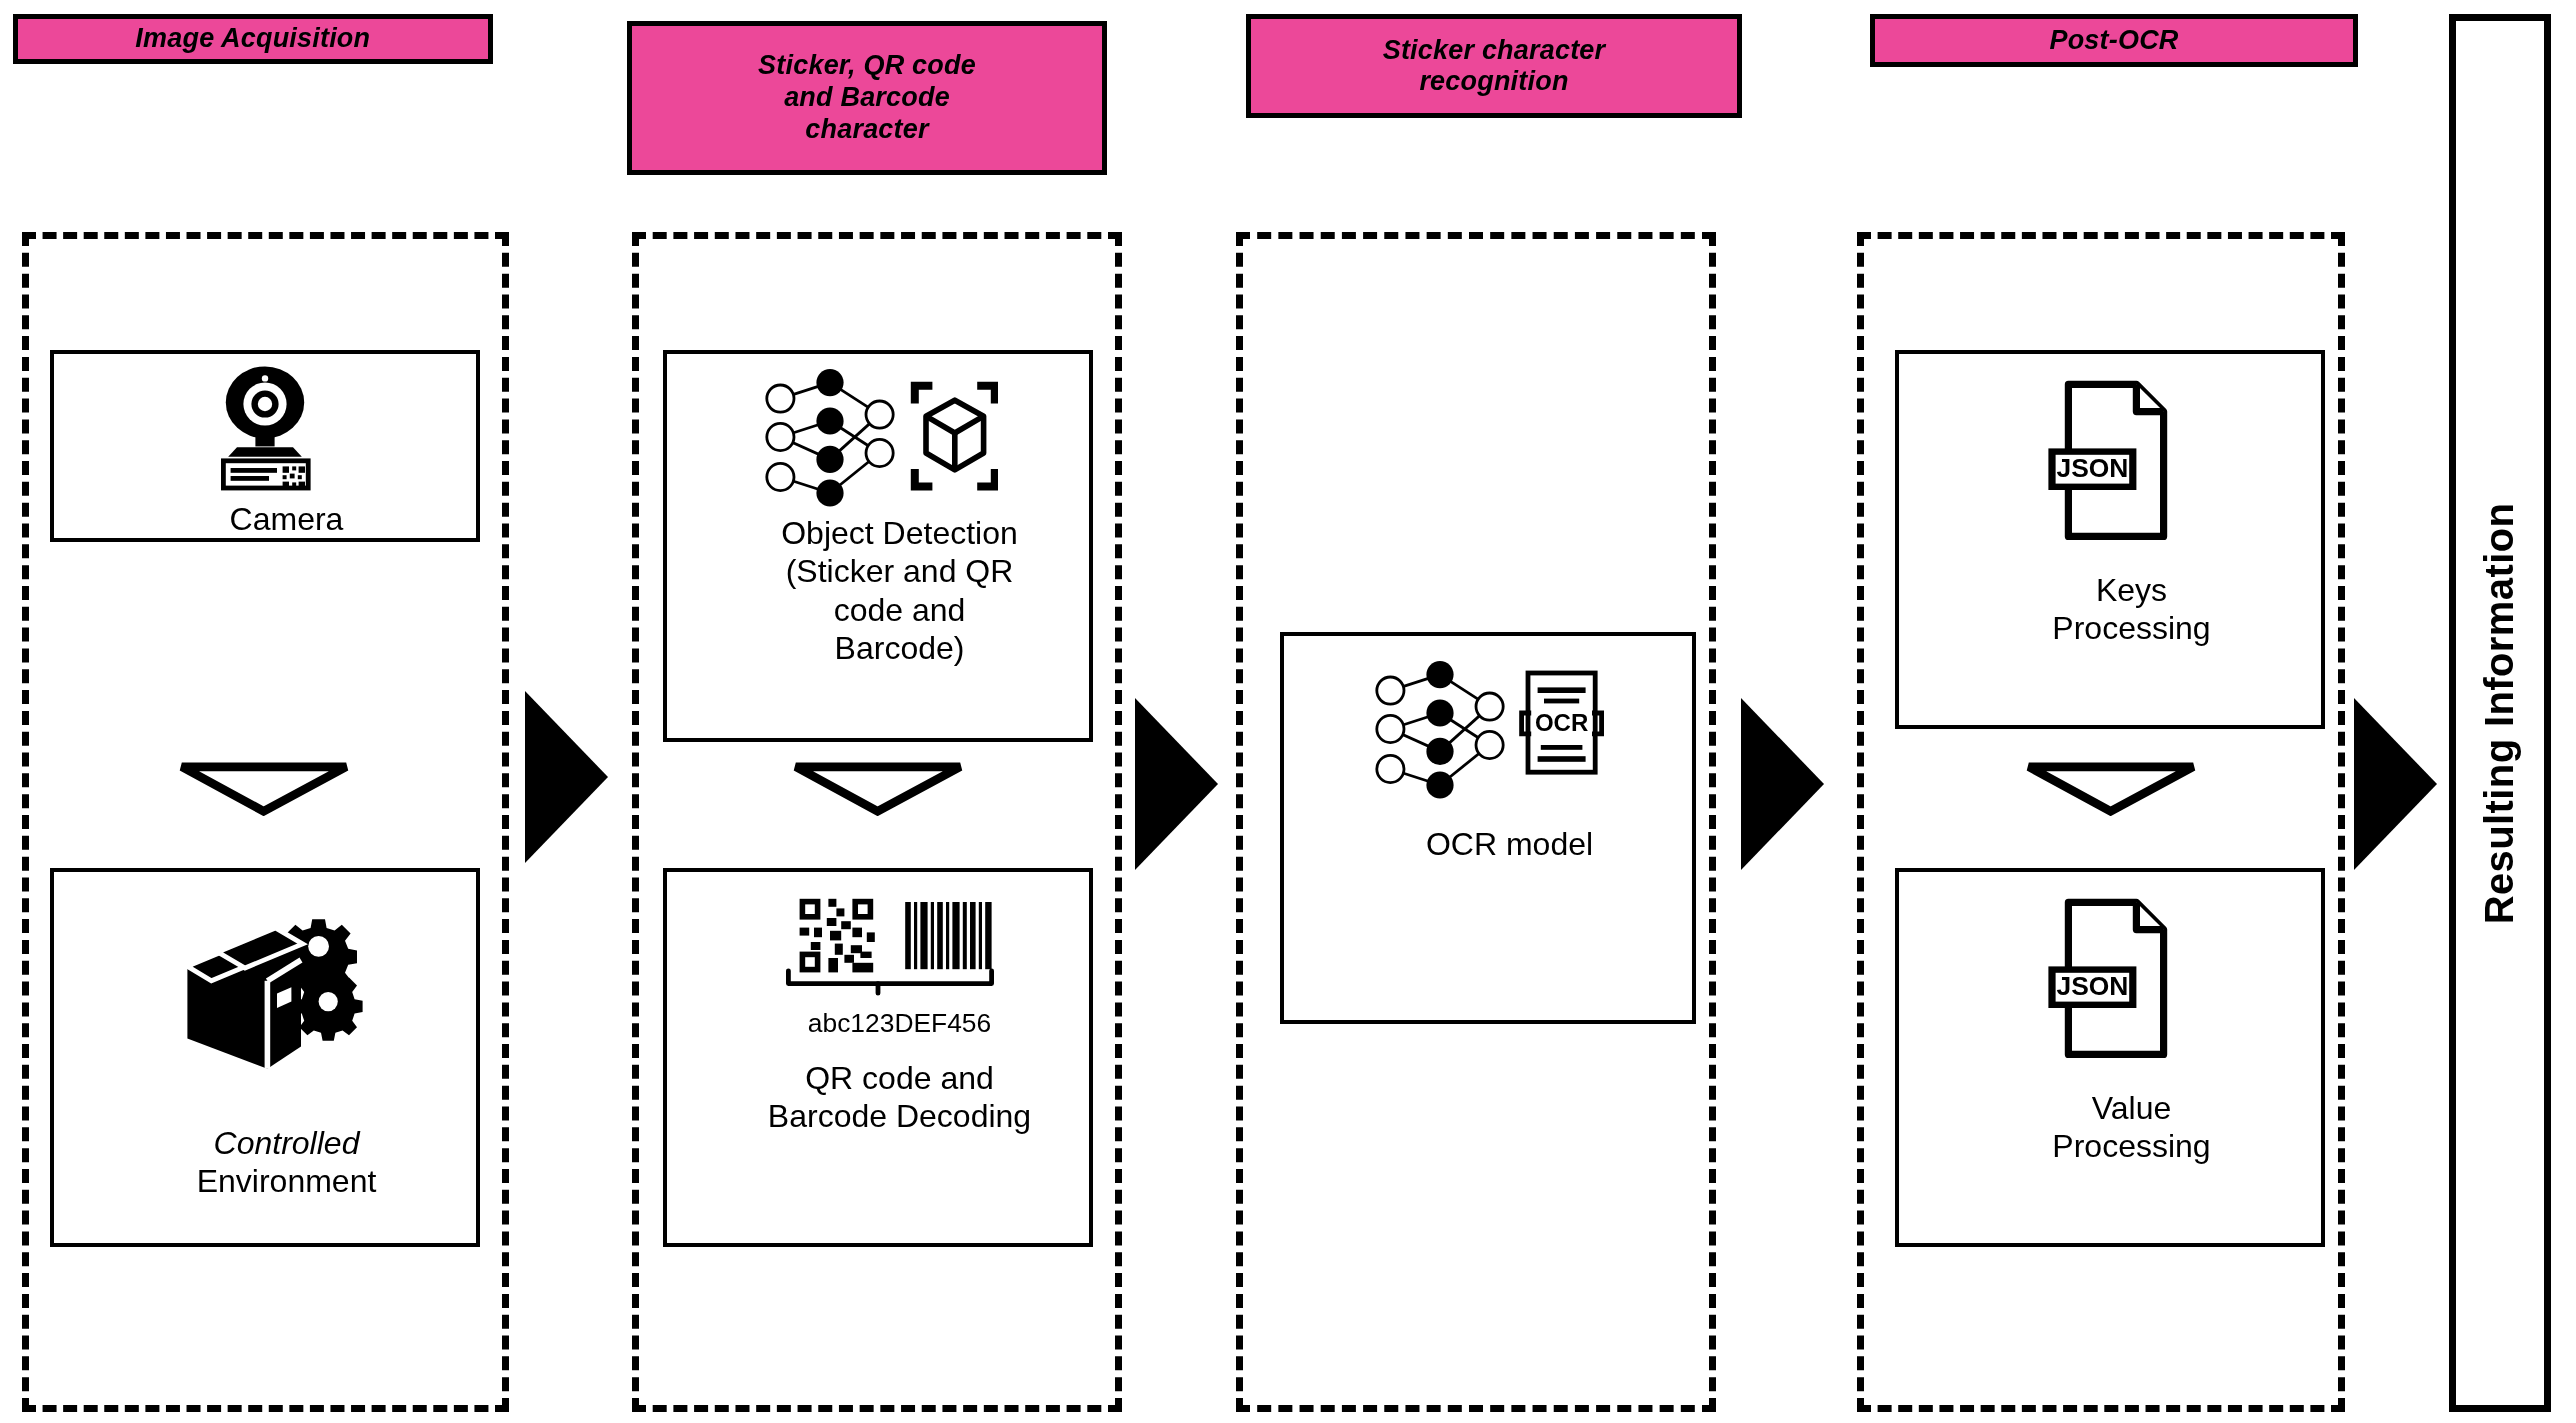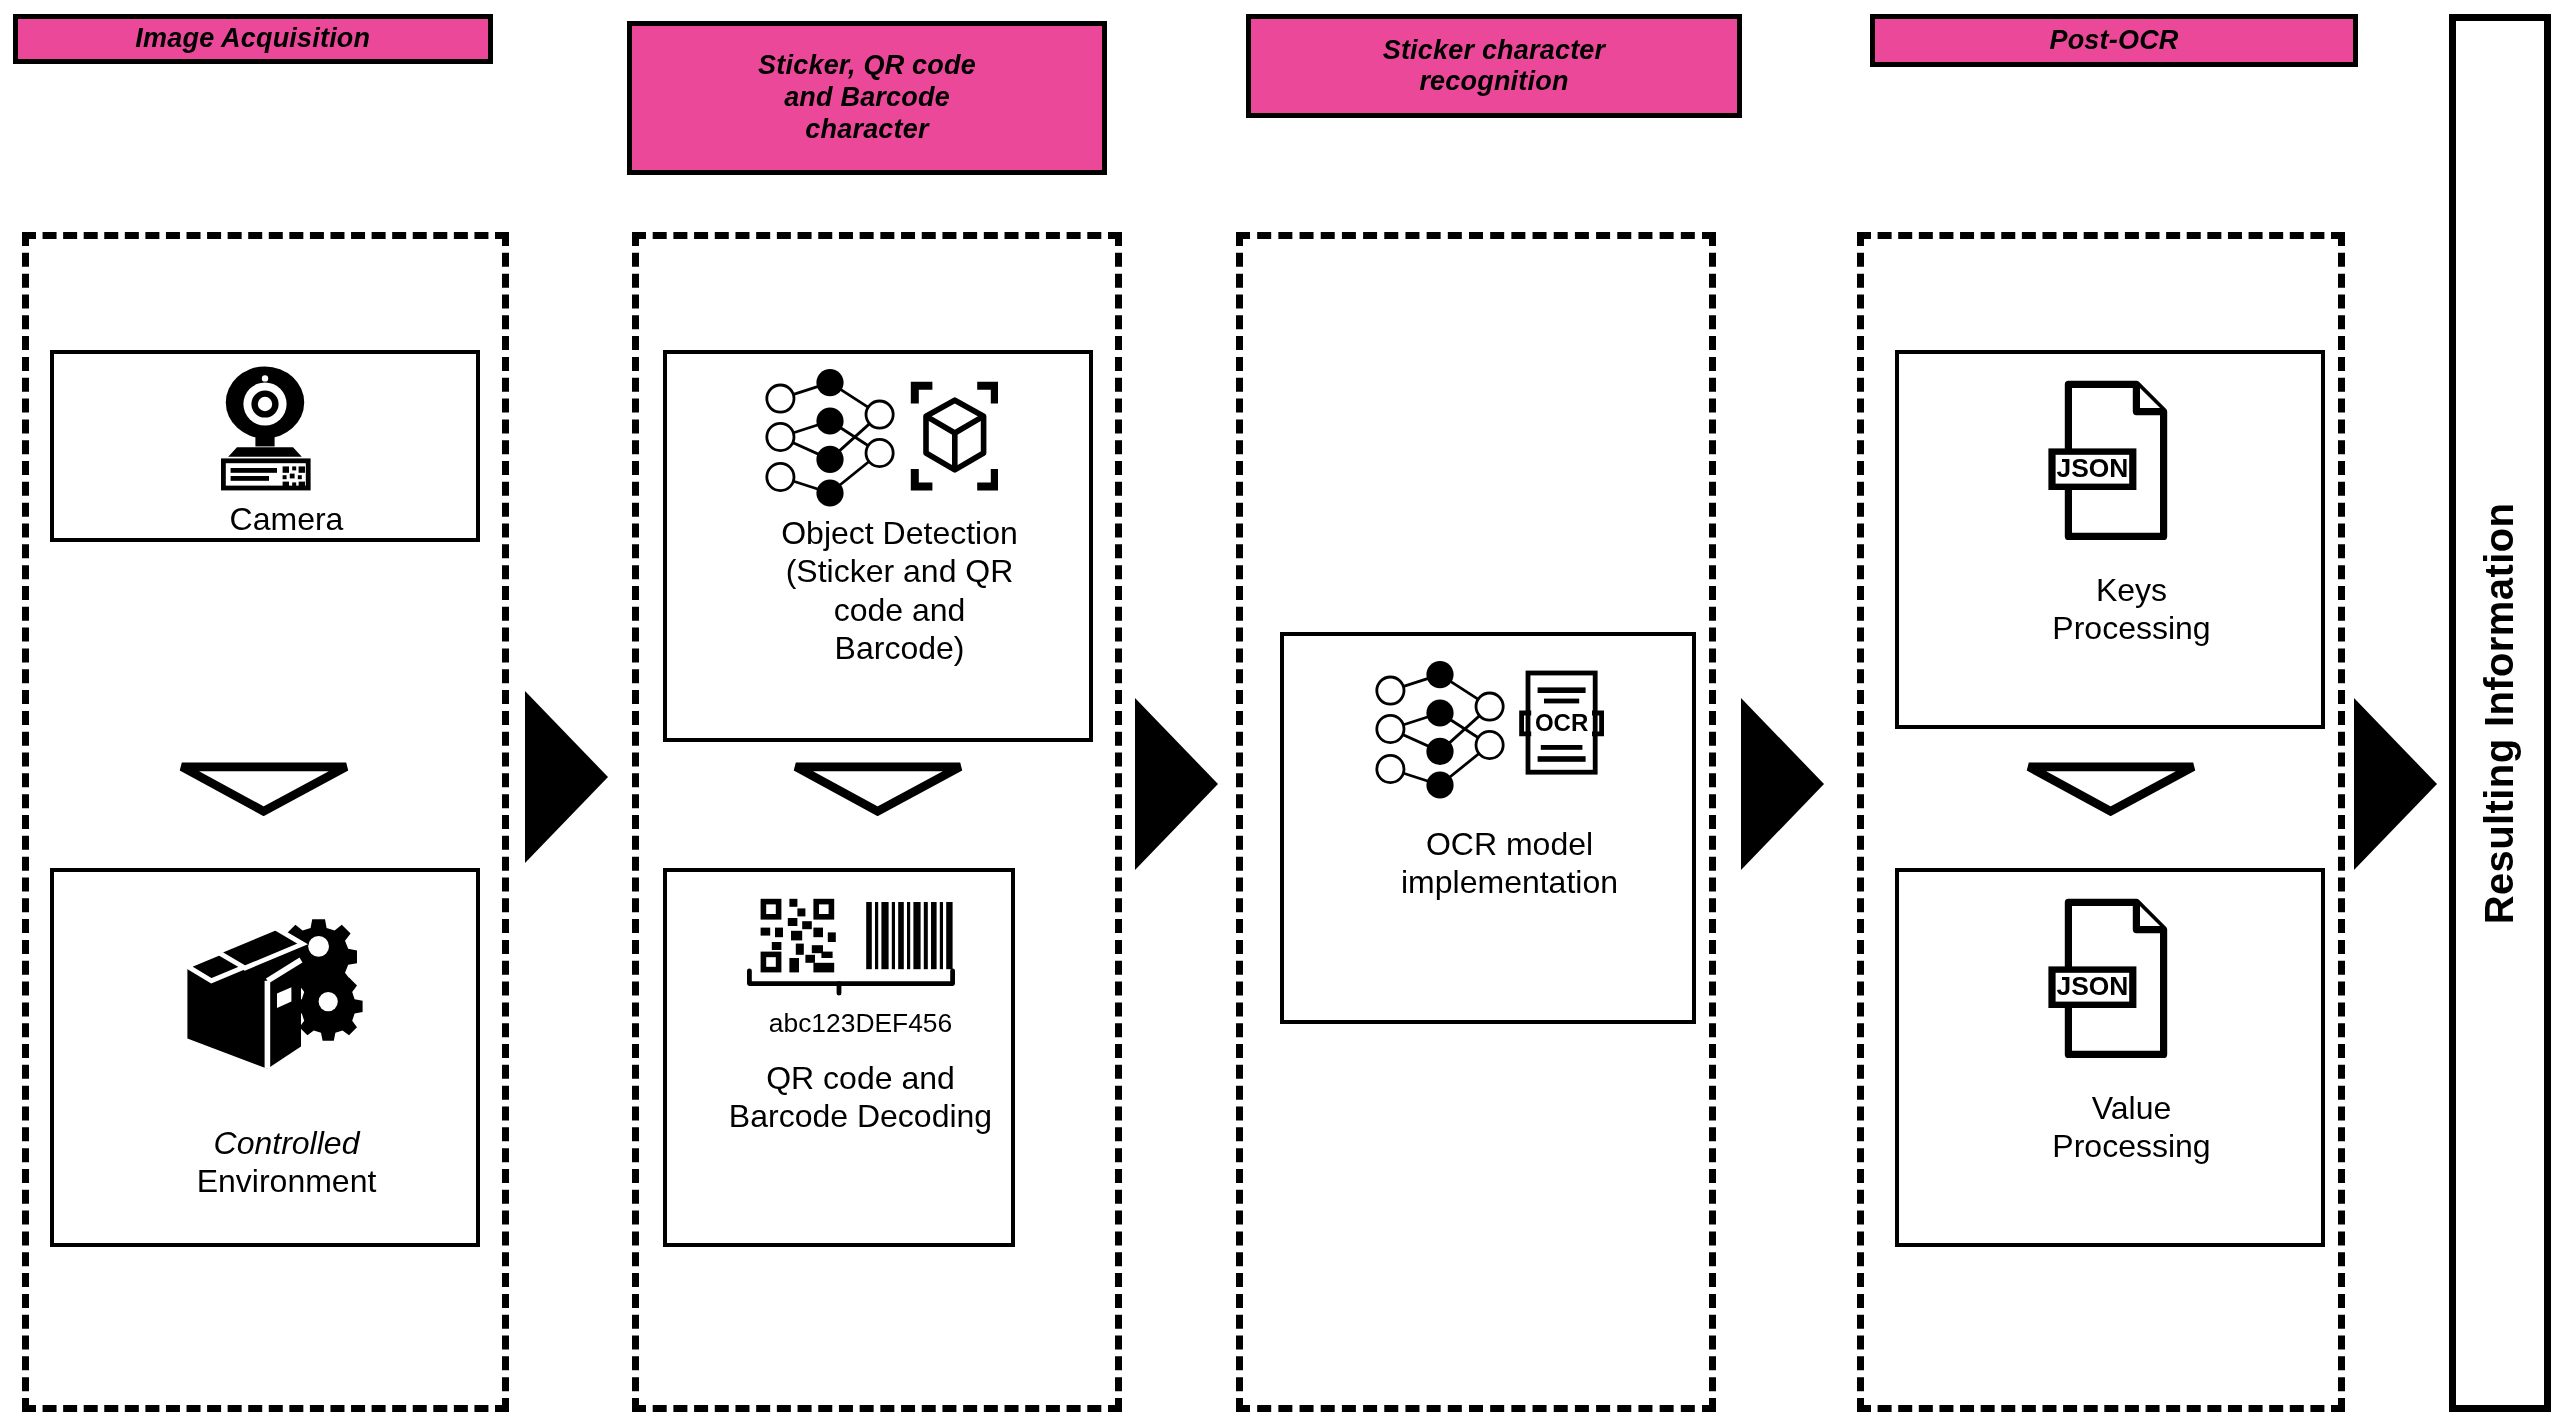--- a/index.html
+++ b/index.html
@@ -170,21 +170,21 @@
     <div class="cap" style="margin-top:4.8px;">Object Detection</div>
     <div class="cap">(Sticker and QR</div>
     <div class="cap">code and</div>
     <div class="cap">Barcode)</div>
   </div>
 
   <svg class="chev" style="left:792px;top:762px;" width="172" height="54" viewBox="0 0 215 68">
     <path d="M4 6 L211 6 L107 62 Z" fill="none" stroke="#000" stroke-width="11"></path>
   </svg>
 
-  <div class="card" style="left:663px;top:868px;width:352px;height:379px;">
+  <div class="card" style="left:663px;top:868px;width:430px;height:379px;">
     <svg class="icon" width="240" height="112" viewBox="0 0 300 140" style="margin-top:22.4px;">
 
       <g fill="#000">
         <rect x="52" y="6" width="26" height="26"></rect>
           <rect x="59" y="13" width="12" height="12" fill="#fff"></rect>
         <rect x="118" y="6" width="26" height="26"></rect>
           <rect x="125" y="13" width="12" height="12" fill="#fff"></rect>
         <rect x="52" y="72" width="26" height="26"></rect>
           <rect x="59" y="79" width="12" height="12" fill="#fff"></rect>
         <rect x="88" y="6" width="10" height="10"></rect>
@@ -267,21 +267,20 @@
         <rect x="212" y="124" width="60" height="7"></rect>
       </g>
 
       <g stroke="#000" stroke-width="6" fill="none">
         <path d="M204 70 L192 70 L192 96 L204 96"></path>
         <path d="M280 70 L292 70 L292 96 L280 96"></path>
       </g>
       <text x="242" y="92" font-family="'Liberation Sans',sans-serif" font-size="30" font-weight="bold" text-anchor="middle" fill="#000">OCR</text>
     </svg>
     <div class="cap" style="margin-top:24px;">OCR model</div>
-    <div class="cap">implementation</div>
   </div>
 
   <div class="arrow" style="left:1741px;top:698px;"></div>
 
   <div class="dashed" style="left:1857px;top:232px;width:488px;height:1180px;"></div>
 
   <div class="card" style="left:1895px;top:350px;width:430px;height:379px;">
     <svg class="icon" width="136" height="172" viewBox="0 0 170 215" style="margin-top:24px;">
       <path d="M33 8 L118 8 L152 42 L152 198 L33 198 Z" fill="#fff" stroke="#000" stroke-width="9" stroke-linejoin="round"></path>
       <path d="M118 8 L118 42 L152 42" fill="#fff" stroke="#000" stroke-width="9" stroke-linejoin="round"></path>

